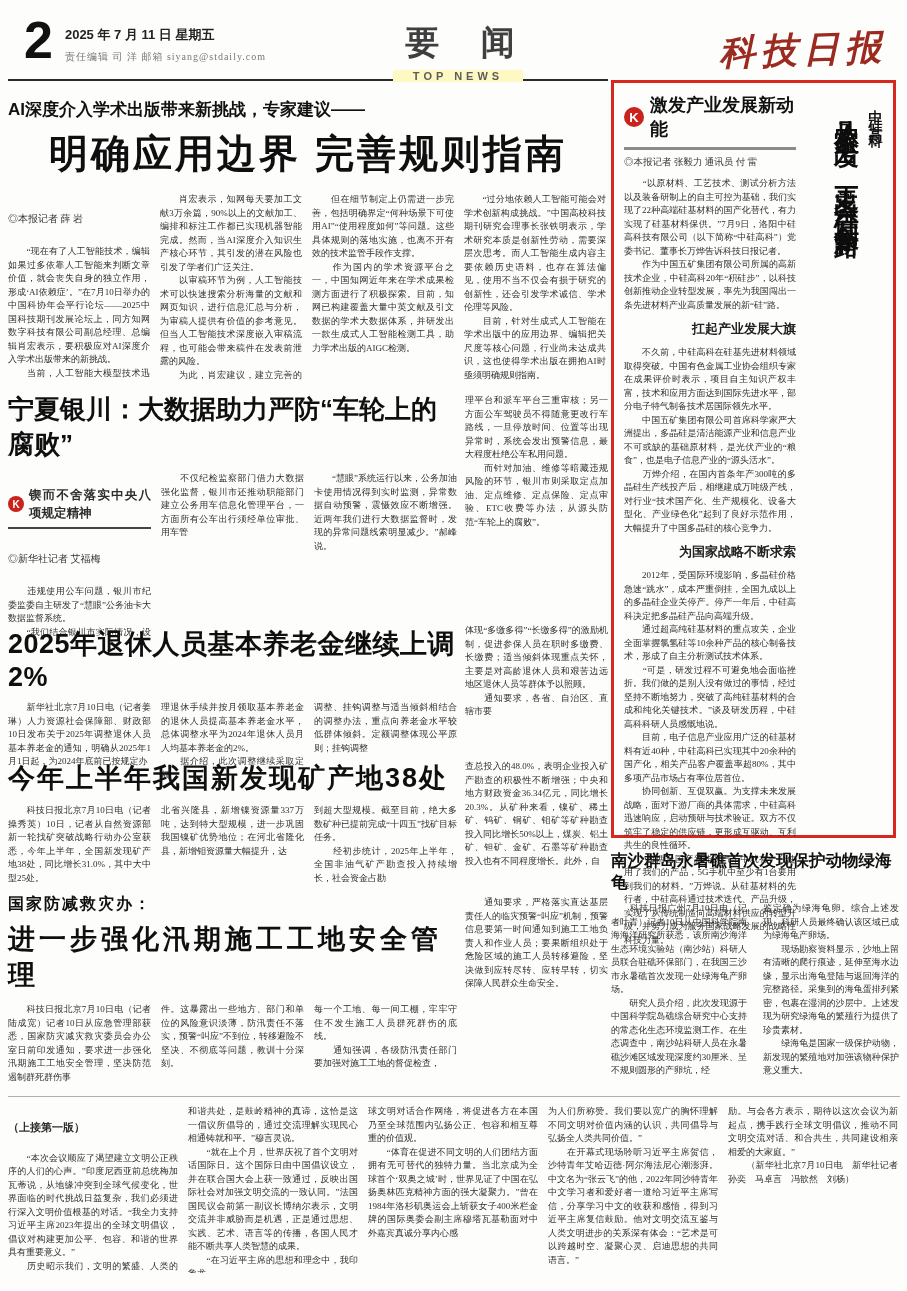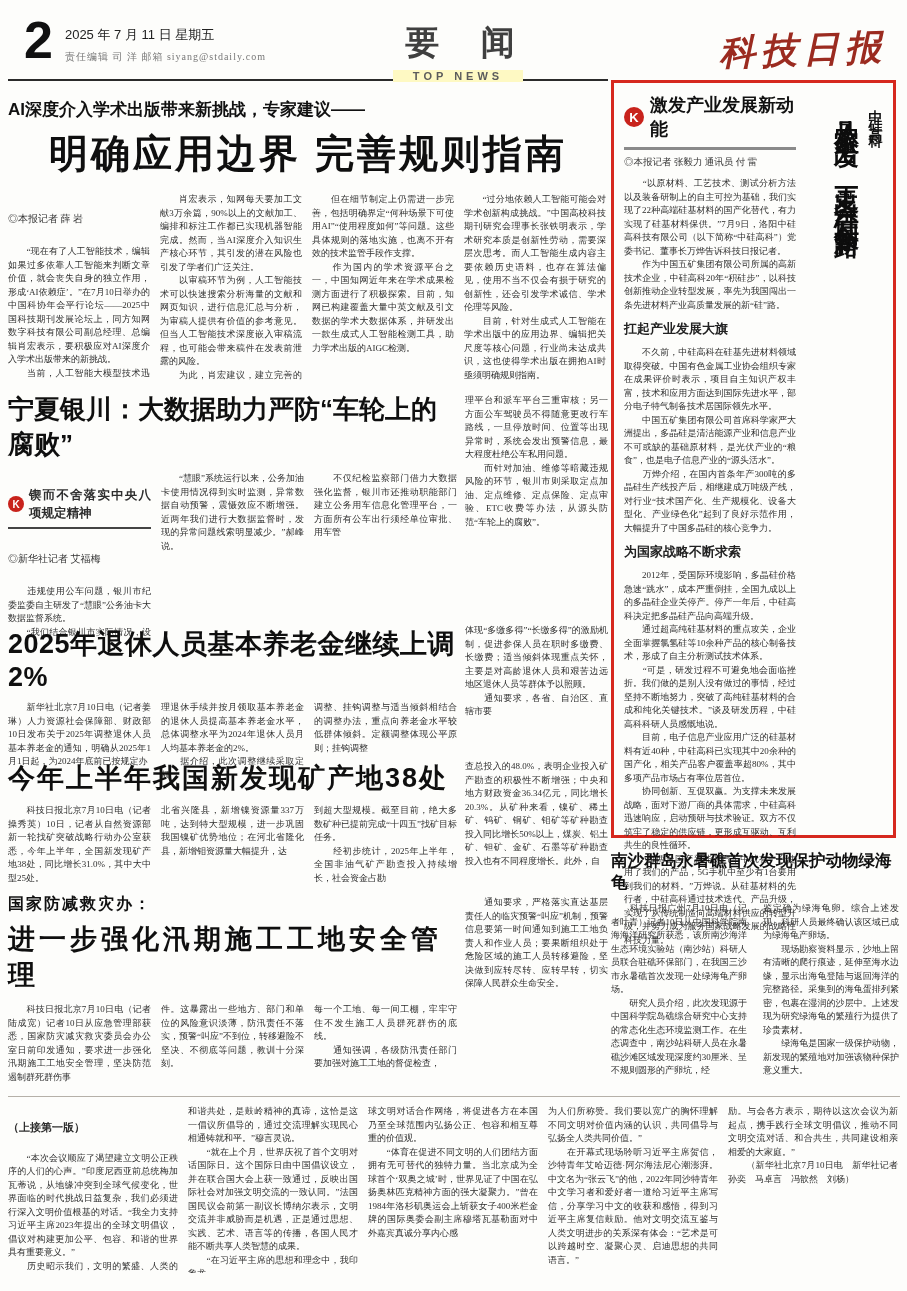--- a/index.html
+++ b/index.html
@@ -2,21 +2,21 @@
 <html><head>
 <meta charset="utf-8">
 <style>
   html,body{margin:0;padding:0;background:#e9e7e2;}
   .page{position:relative;width:907px;height:1291px;margin:0 auto;background:#fdfdfb;
         font-family:"Liberation Serif", serif;color:#222;overflow:hidden;}
   
   .mast{position:absolute;left:24px;top:16px;height:70px;display:flex;align-items:flex-start;}
   .pageno{font-family:"Liberation Sans",sans-serif;font-size:52px;font-weight:900;line-height:0.95;color:#111;}
   .mast-info{margin-left:12px;padding-top:10px;}
-  .mast-date{font-family:"Liberation Sans",sans-serif;font-size:13px;font-weight:normal;color:#222;}
+  .mast-date{font-family:"Liberation Sans",sans-serif;font-size:13px;font-weight:bold;color:#222;}
   .mast-editor{font-size:10px;color:#777;margin-top:6px;letter-spacing:1px;}
   .section-title{position:absolute;left:380px;top:20px;width:160px;text-align:center;
         font-family:"Liberation Sans",sans-serif;font-size:34px;font-weight:900;color:#3f3f3f;letter-spacing:16px;text-indent:16px;}
   .topnews{position:absolute;top:70px;left:393px;width:130px;text-align:center;background:#fef9c3;
         font-family:"Liberation Sans",sans-serif;font-size:11px;font-weight:bold;color:#5c5c5c;letter-spacing:4px;z-index:2;}
   .mast-rule{position:absolute;top:79px;left:8px;width:600px;border-top:2px solid #2b2b2b;}
   .paper-logo{position:absolute;right:20px;top:26px;font-size:36px;font-weight:bold;font-style:italic;
         letter-spacing:6px;transform:rotate(-2deg);}
   
   .kicker{font-family:"Liberation Sans",sans-serif;font-weight:bold;color:#111;}
@@ -58,21 +58,21 @@
   .fld .col{width:143px;}
   
   .redbox{position:absolute;left:611px;top:80px;width:285px;height:758px;border:3px solid #d6281e;
         background:#fdfdfb;padding:10px 8px 8px 10px;box-sizing:border-box;display:flex;}
   .sil-left{width:172px;flex:0 0 auto;}
   .sil-head{display:flex;align-items:center;gap:6px;font-family:"Liberation Sans",sans-serif;
         font-size:18px;font-weight:900;color:#111;border-bottom:3px solid #8a8a8a;padding-bottom:6px;}
   .sil-head .badge{width:20px;height:20px;font-size:13px;flex:0 0 auto;}
   .sil-byline{font-size:9.5px;margin:6px 0 8px 0;}
   .sil-body{font-size:9px;line-height:1.5;text-align:justify;color:#2e2e2e;white-space:pre-line;}
-  .sil-sub{font-family:"Liberation Sans",sans-serif;font-size:13px;font-weight:900;text-align:left;margin:8px 0;}
+  .sil-sub{font-family:"Liberation Sans",sans-serif;font-size:13px;font-weight:900;text-align:right;margin:8px 0;}
   .sil-right{flex:1;display:flex;justify-content:flex-end;padding-top:6px;}
   .v-big{writing-mode:vertical-rl;font-family:"Liberation Sans",sans-serif;font-size:25px;font-weight:900;
         letter-spacing:5px;line-height:1.15;color:#0d0d0d;}
   .v-small{writing-mode:vertical-rl;font-family:"Liberation Sans",sans-serif;font-size:14px;font-weight:bold;
         letter-spacing:8px;margin-left:6px;color:#111;}
   
   .turtle{position:absolute;left:611px;top:850px;width:288px;height:238px;}
   .turtle .headline{font-size:16.5px;letter-spacing:0;}
   .turtle .cols{margin-top:8px;height:200px;gap:16px;}
   .turtle .col{width:139px;}
@@ -124,22 +124,22 @@
       <div class="cols">
         <div class="col">
           <div class="k-kicker">
             <span class="badge">K</span>
             <span>锲而不舍落实中央八项规定精神</span>
           </div>
           <div class="byline">◎新华社记者 艾福梅</div>
           <div>　　违规使用公车问题，银川市纪委监委自主研发了“慧眼”公务油卡大数据监督系统。
 　　“我们结合银川市实际情况，设置了多个大数据监督模型。”银川市纪委监委工作人员介绍。</div>
         </div>
+        <div class="col">　　不仅纪检监察部门借力大数据强化监督，银川市还推动职能部门建立公务用车信息化管理平台，一方面所有公车出行须经单位审批、用车管</div>
         <div class="col">　　“慧眼”系统运行以来，公务加油卡使用情况得到实时监测，异常数据自动预警，震慑效应不断增强。近两年我们进行大数据监督时，发现的异常问题线索明显减少。”郝峰说。</div>
-        <div class="col">　　不仅纪检监察部门借力大数据强化监督，银川市还推动职能部门建立公务用车信息化管理平台，一方面所有公车出行须经单位审批、用车管</div>
       </div>
     </div>
     <div class="art-side col">理平台和派车平台三重审核；另一方面公车驾驶员不得随意更改行车路线，一旦停放时间、位置等出现异常时，系统会发出预警信息，最大程度杜绝公车私用问题。
 　　而针对加油、维修等暗藏违规风险的环节，银川市则采取定点加油、定点维修、定点保险、定点审验、ETC收费等办法，从源头防范“车轮上的腐败”。</div>
   </div>
 
   <div class="art pen">
     <div class="art-main">
       <div class="headline">2025年退休人员基本养老金继续上调2%</div>
       <div class="cols">

